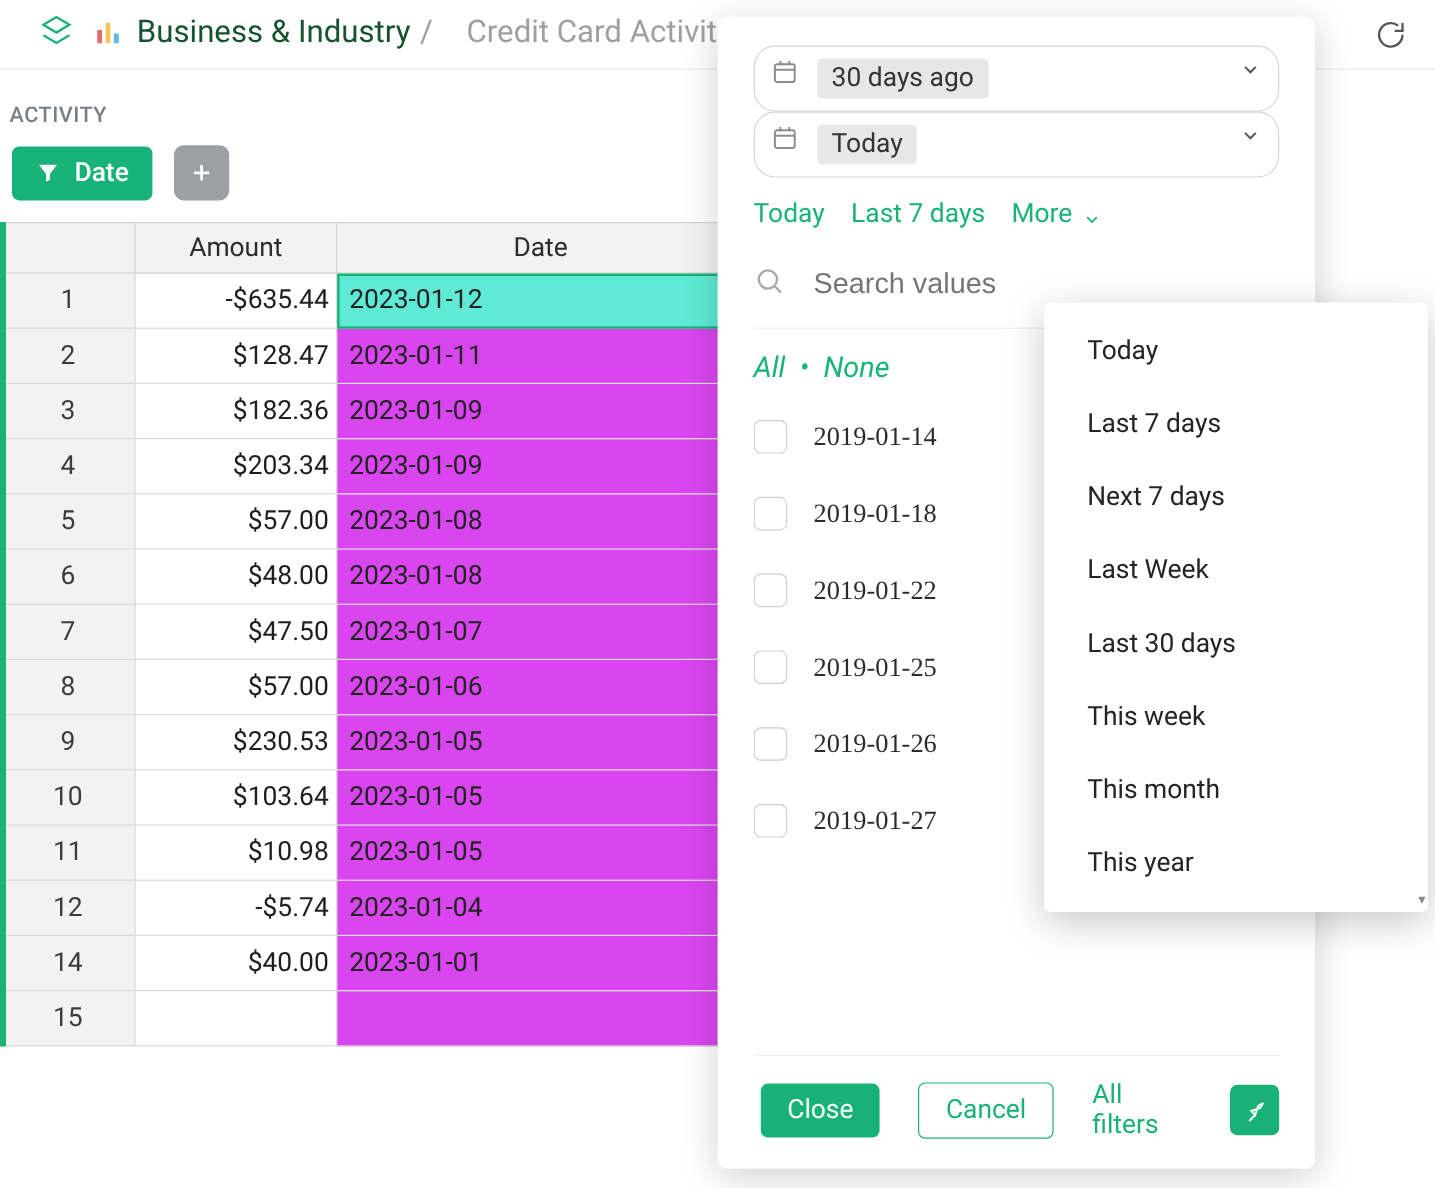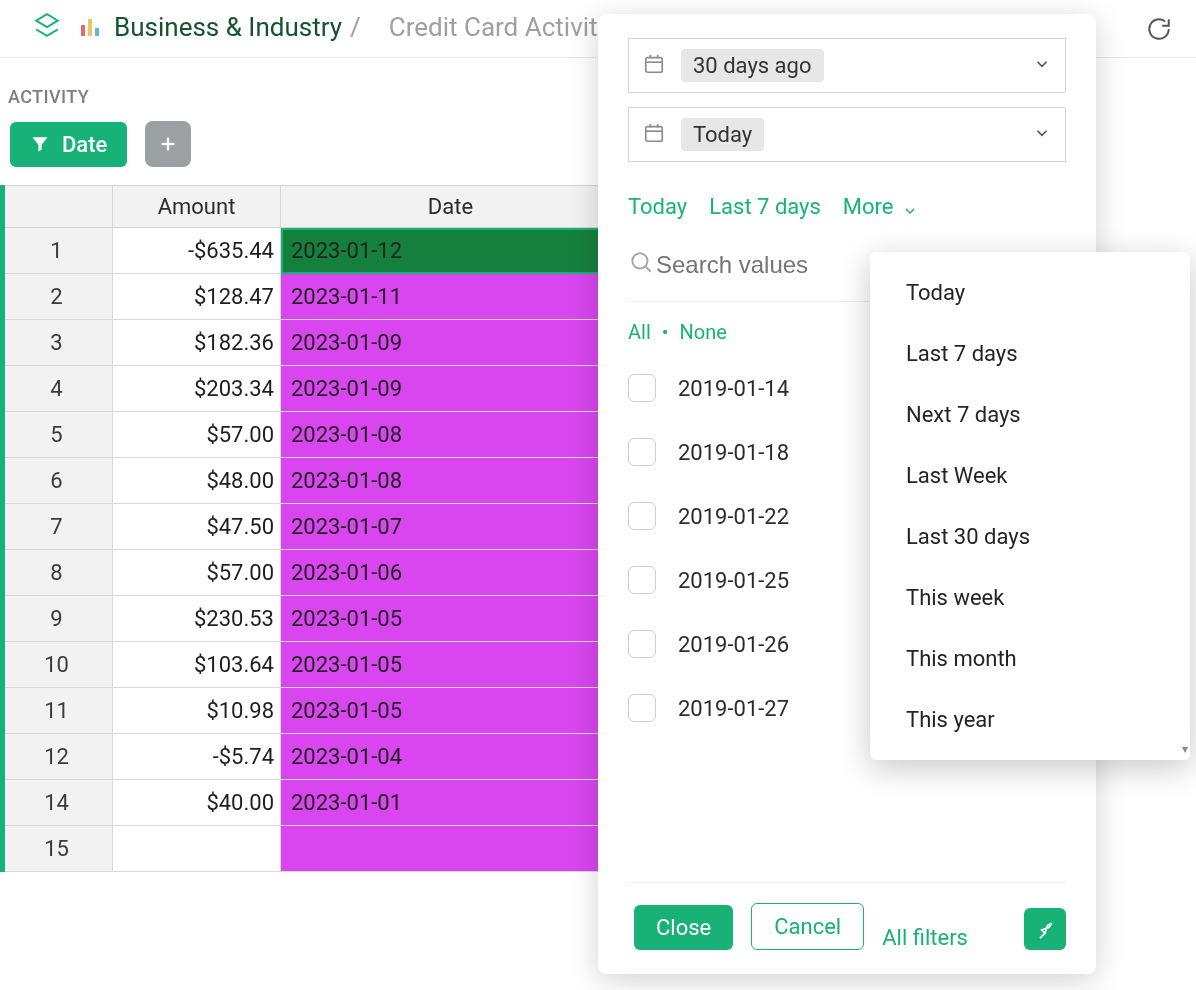--- a/index.html
+++ b/index.html
@@ -27,40 +27,40 @@
   .grid { border-collapse:collapse; font-size:22px; }
   .grid th { background:#f2f2f2; border:1px solid #d3d3d3; font-weight:400; padding:8px 10px; color:#2c2c2c; }
   .grid th.rn { width:112px; }
   .grid th.amount { width:168px; }
   .grid th.date { width:340px; }
   .grid td { border:1px solid #d9d9d9; padding:7px 10px; height:46px; }
   .grid td.rn { background:#f2f2f2; text-align:center; color:#3b3b3b; }
   .grid td.amount { text-align:right; color:#1e1e1e; padding-right:6px; }
   .grid td.date-col { background:#d946ef; color:#222; }
   .leftbar { position:absolute; left:0; top:0; bottom:0; width:5px; background:#18b277; }
-  .grid tr.selected td.date-col { outline:2px solid #18b277; outline-offset:-2px; background:#15803d; }
+  .grid tr.selected td.date-col { outline:2px solid #18b277; outline-offset:-2px; background:#5eead4; }
   
   
   .popover { position:absolute; left:598px; top:14px; width:498px; background:#fff; border-radius:8px; box-shadow:0 6px 30px rgba(0,0,0,0.18); padding:24px 30px 0 30px; z-index:10; height:960px; display:flex; flex-direction:column; }
-  .range-row { display:flex; align-items:center; border:1px solid #d6d6d6; border-radius:0; padding:10px 14px; margin-bottom:14px; cursor:pointer; }
+  .range-row { display:flex; border:1px solid #d6d6d6; border-radius:18px; padding:10px 14px; cursor:pointer; }
   .range-row .cal-ic { color:#8c8c8c; margin-right:16px; }
   .badge { background:#e7e7e7; padding:4px 12px; border-radius:4px; font-size:22px; color:#333; }
   .range-row .chev { margin-left:auto; color:#555; }
   .presets-row { display:flex; align-items:center; gap:22px; margin:18px 0 20px 0; font-size:22px; }
   .presets-row .lnk { color:#18b378; cursor:pointer; }
   .presets-row .more { color:#18b378; display:flex; align-items:flex-end; gap:8px; cursor:pointer; }
-  .search-row { display:flex; align-items:center; gap:2px; font-size:24px; color:#b8b8b8; padding:10px 0 20px 0; border-bottom:1px solid #eee; }
+  .search-row { display:flex; align-items:center; gap:24px; font-size:24px; color:#b8b8b8; padding:10px 0 20px 0; border-bottom:1px solid #eee; }
   .search-row .mag { color:#a8a8a8; }
   .search-row input { border:none; outline:none; font-size:24px; flex:1; color:#333; }
-  .allnone { padding:18px 0 12px 0; font-size:20px; color:#18b378; }
+  .allnone { padding:18px 0 12px 0; font-size:24px; color:#18b378;font-style:italic; }
   .allnone .dot { color:#18b378; margin:0 6px; }
   .val-list { flex:1; overflow:hidden; }
-  .val-item { display:flex; align-items:center; gap:22px; padding:18px 0; font-size:22px; color:#2c2c2c; cursor:pointer; }
+  .val-item { display:flex; align-items:center; gap:22px; padding:18px 0; font-size:22px; color:#2c2c2c; cursor:pointer;font-family:Liberation Serif, serif; }
   .chk { width:28px; height:28px; border:1.5px solid #cfcfcf; border-radius:6px; flex-shrink:0; }
-  .footer { display:flex; align-items:flex-end; gap:18px; padding:20px 0 24px 6px; border-top:1px solid #eee; margin-top:auto; }
+  .footer { display:flex; align-items:center; gap:32px; padding:20px 0 24px 6px; border-top:1px solid #eee; margin-top:auto; }
   .btn { font-size:22px; padding:10px 22px; border-radius:6px; cursor:pointer; display:inline-flex; align-items:center; }
   .btn-close { background:#18b277; color:#fff; border:none; }
   .btn-cancel { background:#fff; color:#18b277; border:1.5px solid #18b277; }
   .allfilters { color:#18b277; font-size:22px; cursor:pointer; }
   .pinbtn { margin-left:auto; background:#18b277; color:#fff; width:42px; height:42px; border-radius:6px; display:flex; align-items:center; justify-content:center; cursor:pointer; }
   
   
   .more-menu { position:absolute; left:870px; top:252px; width:320px; background:#fff; border-radius:6px; box-shadow:0 8px 32px rgba(0,0,0,0.22); z-index:20; padding:10px 0; }
   .more-menu .mi { padding:18px 36px; font-size:22px; color:#242424; cursor:pointer; }
   .more-scroll { position:absolute; right:2px; bottom:4px; color:#888; font-size:12px; }

